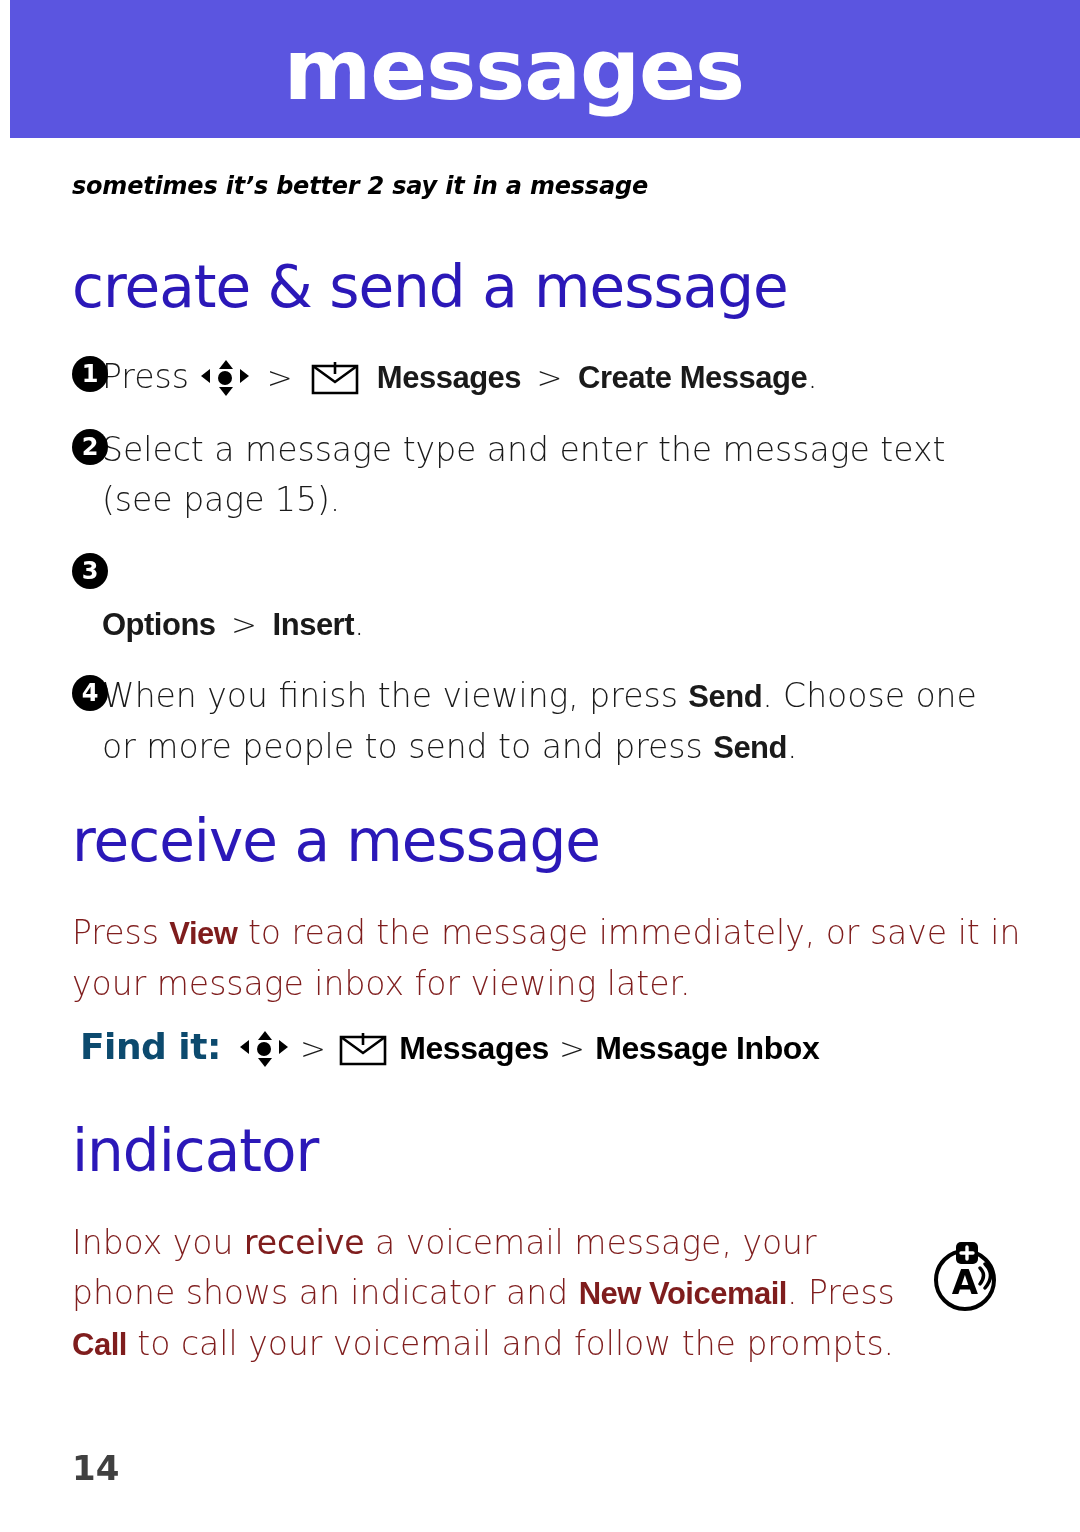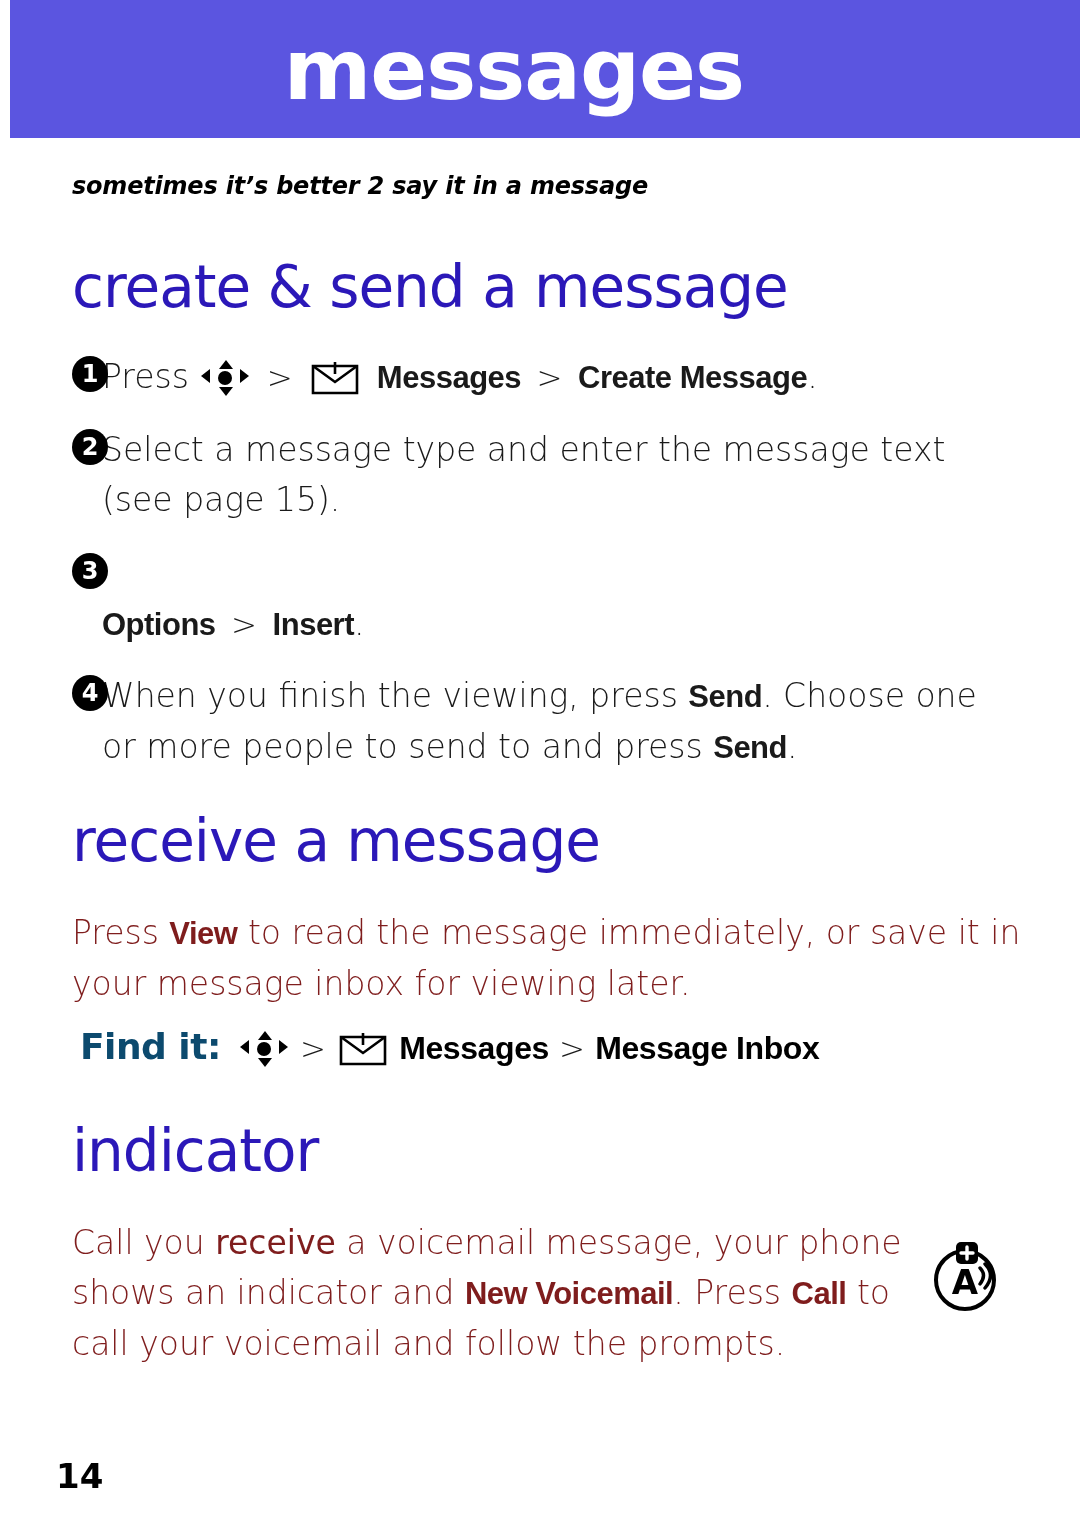--- a/index.html
+++ b/index.html
@@ -229,26 +229,25 @@
     position: absolute;
     left: 925px;
     top: 1236px;
     width: 78px;
     height: 78px;
   }
 
   
   .page-number {
     position: absolute;
-    left: 56px;
+    left: 72px;
     top: 1448px;
     font-size: 34px;
     font-weight: bold;
-    color: #000000;
-    margin-top: 8px;
+    color: #404040;
   }
 </style>
 </head>
 <body>
 
 <div class="header-banner">
   <div class="header-left-gap"></div>
   <div class="header-title">messages</div>
 </div>
 
@@ -318,21 +317,21 @@
       <path d="M25 2 L25 14" stroke="#000" stroke-width="2.6"></path>
     </svg>
   </span>
   <span class="path">Messages</span>
   <span class="gt">&gt;</span>
   <span class="path">Message Inbox</span>
 </div>
 
 <div class="section-head" id="head-voicemail">indicator</div>
 
-<div class="body-text" id="voicemail-para"><span>Call you </span><span class="bold-plain">receive</span><span> a voicemail message, your phone shows an indicator and </span><span class="bold-ui">New Voicemail</span><span>. Press </span><span class="bold-ui">Call</span><span> to call your voicemail and follow the prompts.</span></div>
+<div class="body-text" id="voicemail-para"><span>Inbox you </span><span class="bold-plain">receive</span><span> a voicemail message, your phone shows an indicator and </span><span class="bold-ui">New Voicemail</span><span>. Press </span><span class="bold-ui">Call</span><span> to call your voicemail and follow the prompts.</span></div>
 
 <div class="badge-icon">
   <svg width="78" height="78" viewBox="0 0 78 78">
     <circle cx="40" cy="44" r="29" fill="#fff" stroke="#000" stroke-width="4"></circle>
     <text x="40" y="58" font-family="DejaVu Sans, sans-serif" font-size="34" font-weight="bold" text-anchor="middle" fill="#000">A</text>
     <path d="M55 32 q7 7 0 16" fill="none" stroke="#000" stroke-width="3.4" stroke-linecap="round"></path>
     <path d="M60 28 q11 11 0 24" fill="none" stroke="#000" stroke-width="3.4" stroke-linecap="round"></path>
     <rect x="31" y="6" width="22" height="22" rx="5" fill="#000"></rect>
     <path d="M42 11 L42 23 M36 17 L48 17" stroke="#fff" stroke-width="3.4" stroke-linecap="round"></path>
   </svg>

